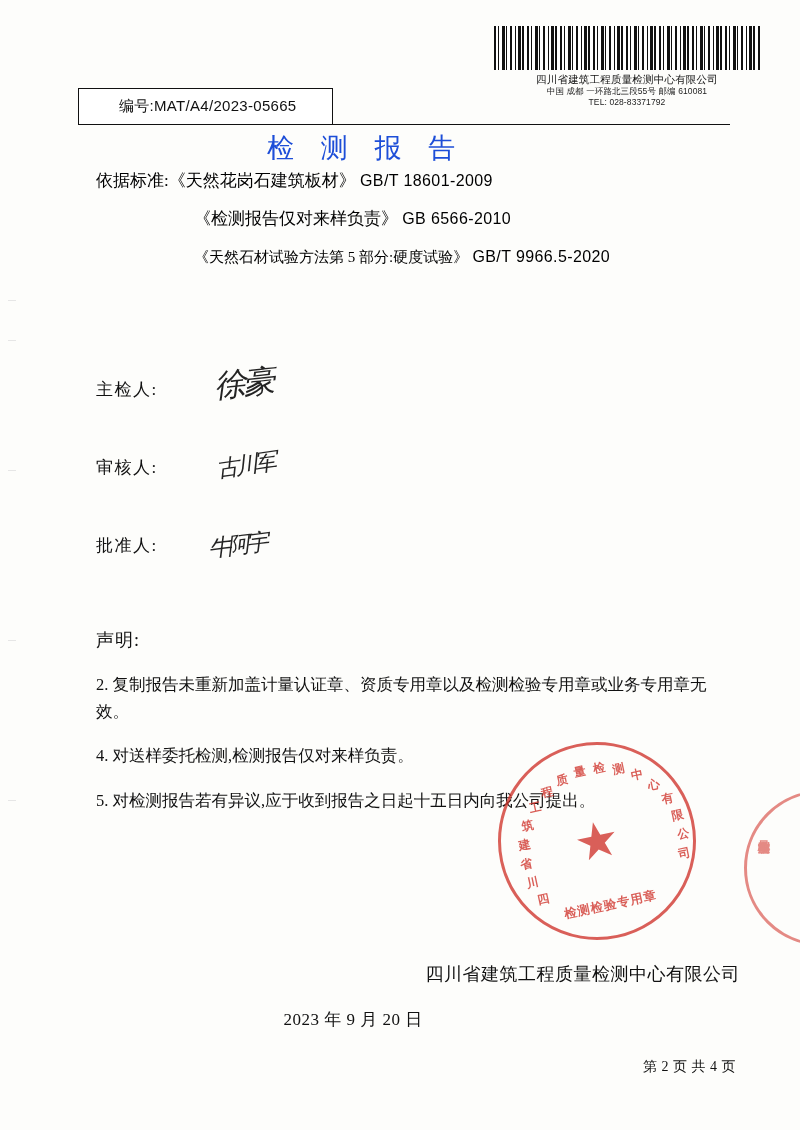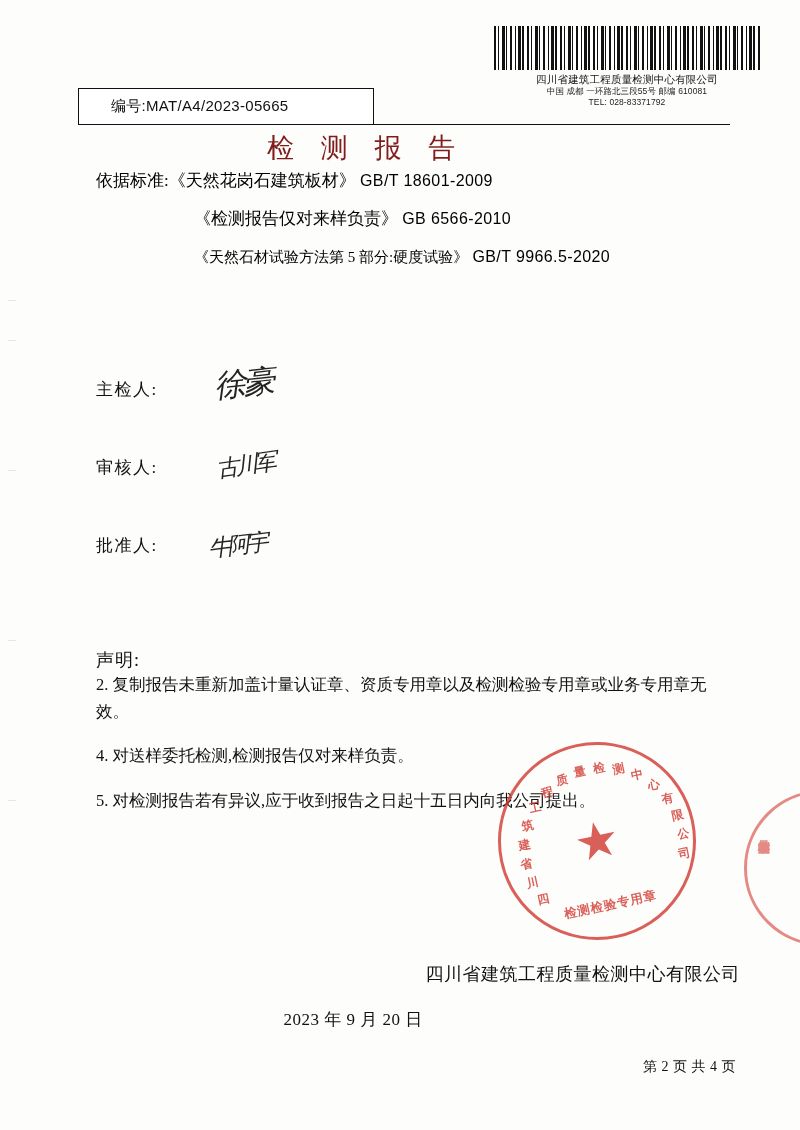--- a/index.html
+++ b/index.html
@@ -58,27 +58,27 @@
     font-size: 8.5px;
     color: #222;
     letter-spacing: 0.1px;
   }
 
   
   .code-box {
     position: absolute;
     top: 88px;
     left: 78px;
-    width: 296px;
+    width: 255px;
     height: 37px;
     border: 1.6px solid #111;
     background: #fff;
     display: flex;
     align-items: center;
-    padding-left: 32px;
+    padding-left: 40px;
     box-sizing: border-box;
     font-family: "Liberation Sans", sans-serif;
     font-size: 15px;
     color: #111;
     letter-spacing: 0.3px;
   }
 
   
   .header-rule {
     position: absolute;
@@ -91,21 +91,21 @@
 
   
   .doc-title {
     position: absolute;
     top: 130px;
     left: 0;
     width: 732px;
     text-align: center;
     font-size: 27px;
     letter-spacing: 10px;
-    color: #7f1d1d;
+    color: #1d4ed8;
     font-family: "Liberation Serif", serif;
     font-weight: 500;
   }
 
   
   .standards {
     position: absolute;
     top: 172px;
     left: 96px;
     width: 660px;
@@ -154,21 +154,20 @@
   .sig-mark.m3 { left: 112px; top: -4px; font-size: 23px; letter-spacing: -4px; transform: rotate(-7deg); }
 
   
   .statement-title {
     position: absolute;
     top: 628px;
     left: 96px;
     font-size: 18px;
     color: #111;
     letter-spacing: 1px;
-    margin-top: 20px;
   }
   .statement-list {
     position: absolute;
     top: 672px;
     left: 96px;
     width: 620px;
     font-size: 16.5px;
     color: #111;
     line-height: 1.62;
   }

